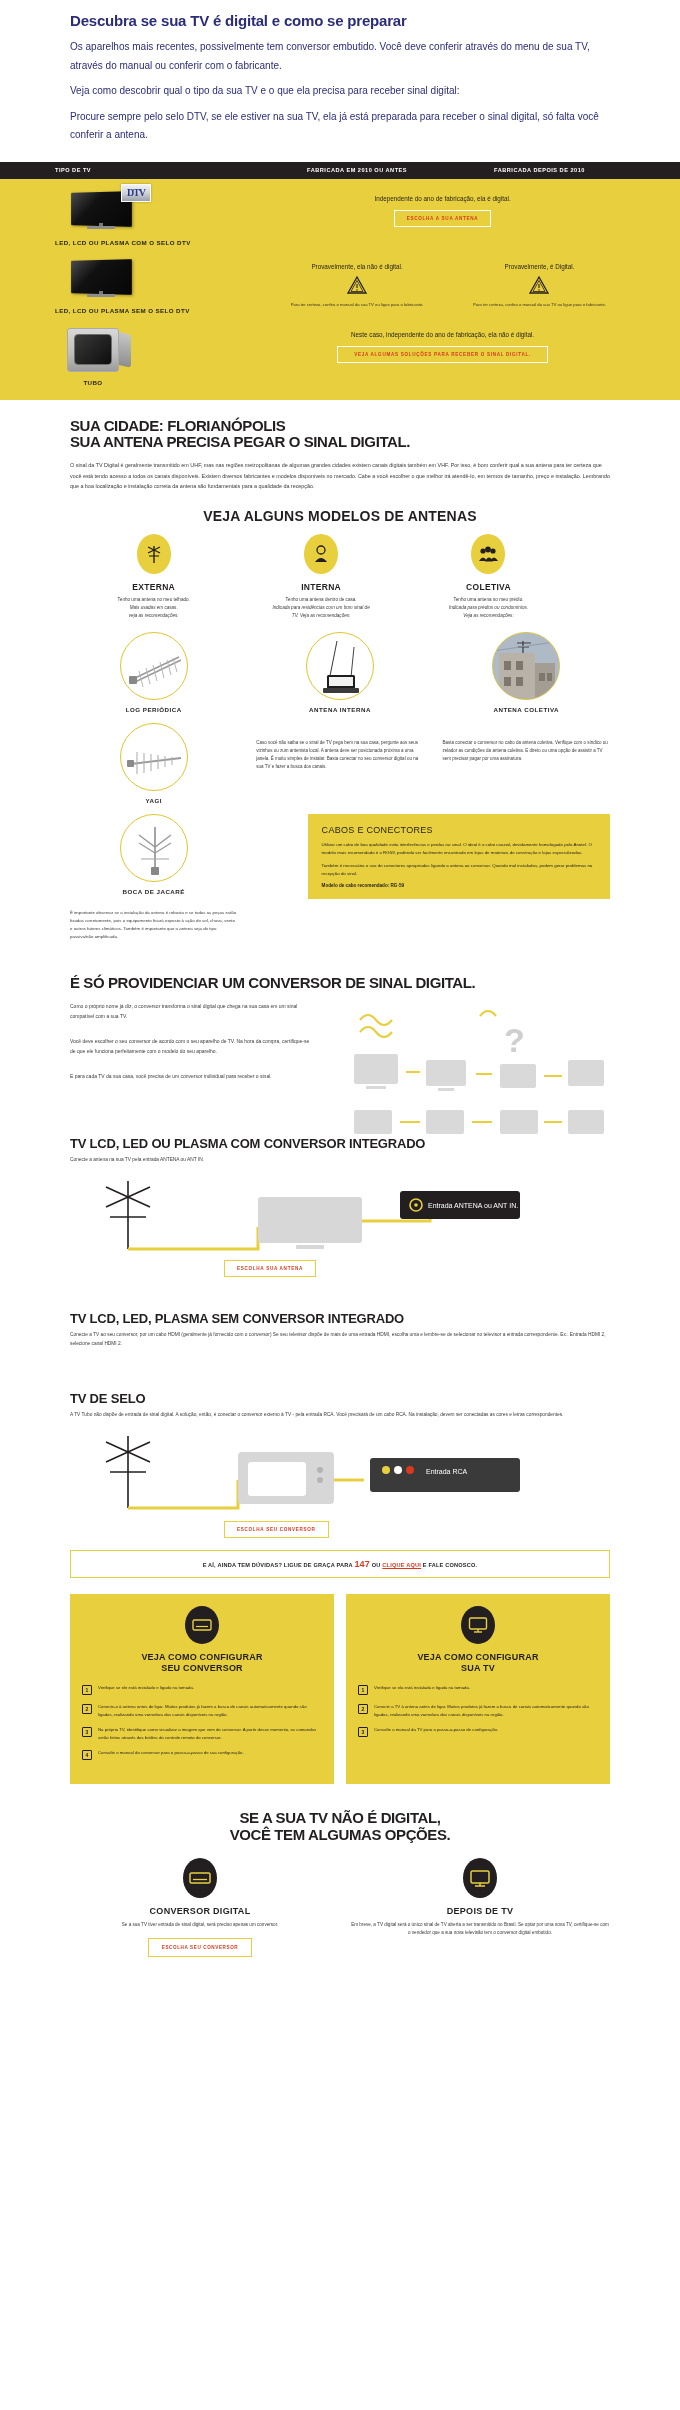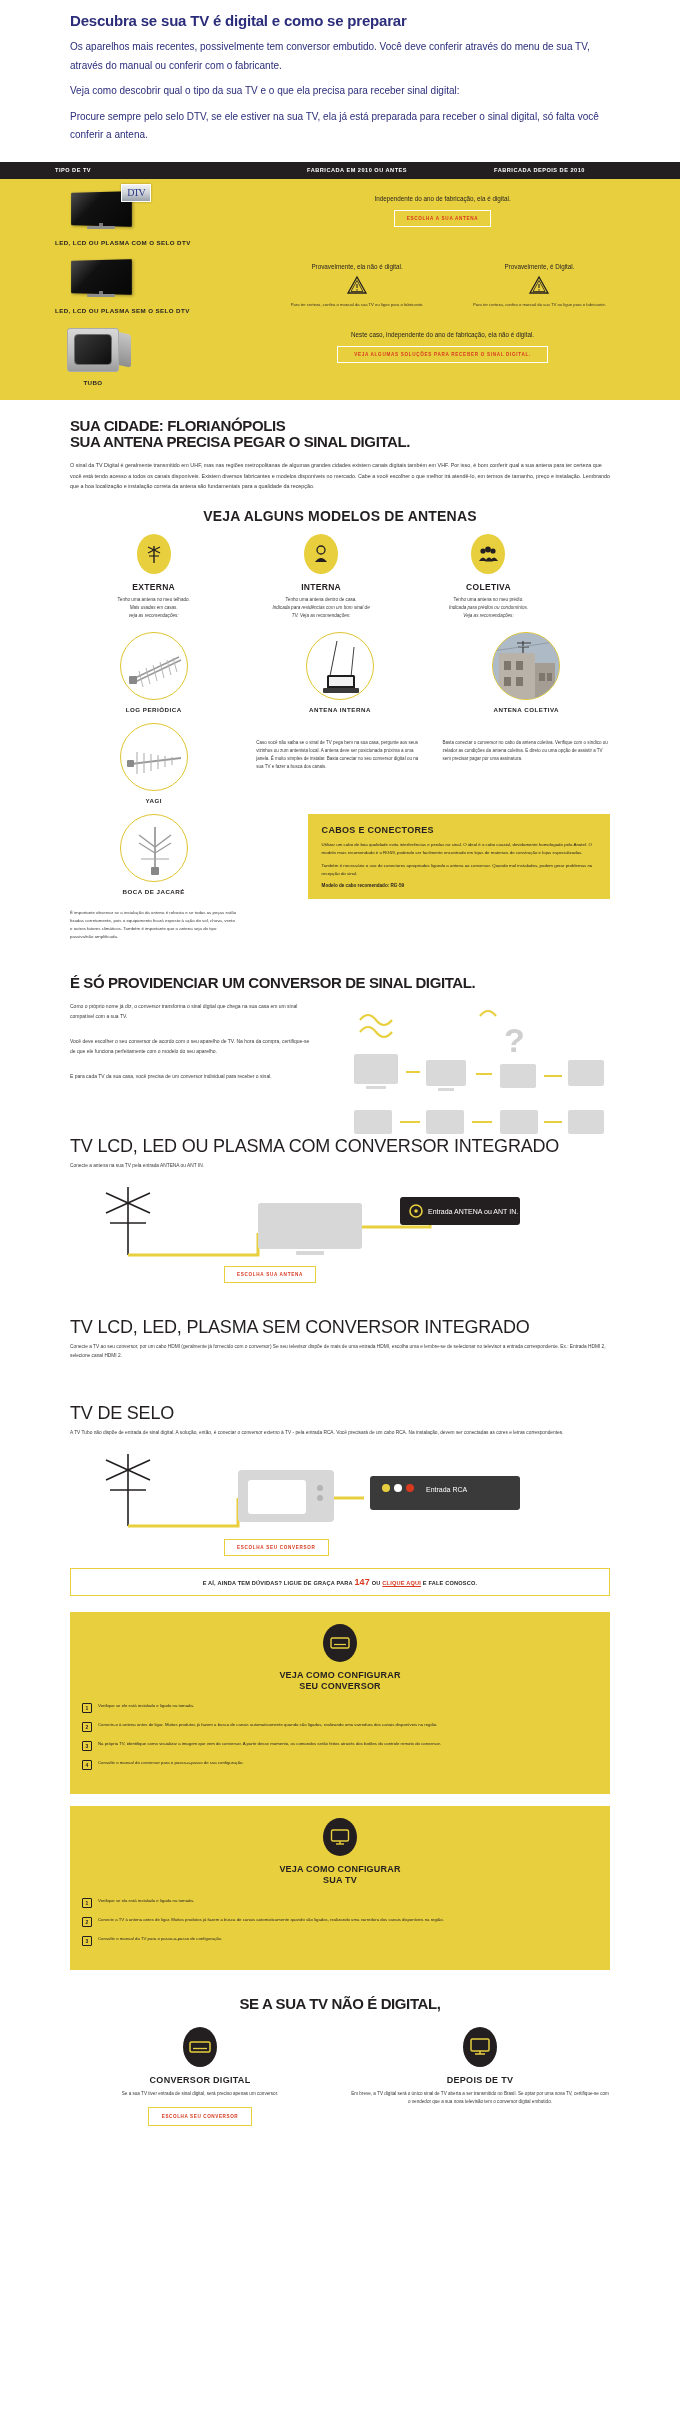--- a/index.html
+++ b/index.html
@@ -70,21 +70,21 @@
     background: #8d8d8d; border-radius: 1px;
   }
   .tv-flat-neck {
     position: absolute; left: 44px; top: 33px; width: 4px; height: 5px;
     background: #7a7a7a;
   }
   .dtv-seal {
     position: absolute; left: 66px; top: -6px; width: 30px; height: 18px;
     background: linear-gradient(180deg,#f2f2f2 0%,#cfd3d8 50%,#9aa1aa 100%);
     border: 1px solid #fff; display: flex; align-items: center; justify-content: center;
-    font-size: 10px; font-weight: normal; color: #2b3a86; letter-spacing: -1px;
+    font-size: 10px; font-weight: bold; color: #2b3a86; letter-spacing: -1px;
     font-family: "Liberation Serif", serif; box-shadow: 0 0 2px rgba(0,0,0,.3);
   }
   .tube-art { position: relative; width: 84px; height: 50px; }
   .tube-body {
     position: absolute; left: 12px; top: 2px; width: 52px; height: 44px;
     background: linear-gradient(180deg,#d8d8d8 0%,#bdbdbd 60%,#9c9c9c 100%);
     border-radius: 3px; border: 1px solid #aaa;
   }
   .tube-screen {
     position: absolute; left: 19px; top: 8px; width: 38px; height: 31px;
@@ -129,46 +129,46 @@
     width: 68px; height: 68px; border-radius: 50%; border: 1.6px solid #e0c52f;
     margin: 0 auto; overflow: hidden; position: relative;
     background: #ffffff;
   }
   .model-circle.photo { background: #b9c3cc; }
   .model-name { font-size: 6.2px; font-weight: bold; letter-spacing: 0.5px; margin-top: 6px; }
   .model-note { font-size: 4.5px; line-height: 1.8; color: #3b3b3b; text-align: left; padding-top: 16px; }
 
   
   .cables-box { background: #e8cf3e; padding: 11px 14px; width: 56%; }
-  .cables-title { font-size: 9px; font-weight: bold; letter-spacing: 0.3px; margin-bottom: 6px; }
+  .cables-title { font-size: 9px; font-weight: normal; letter-spacing: 0.3px; margin-bottom: 6px; }
   .cables-txt { font-size: 4.4px; line-height: 1.8; color: #231f20; margin-bottom: 5px; }
   .cables-strong { font-size: 4.6px; font-weight: bold; color: #231f20; }
 
   .note-left { font-size: 4.4px; line-height: 1.85; color: #3b3b3b; width: 31%; }
 
   
   .conv-row { display: flex; align-items: flex-start; gap: 14px; margin-top: 10px; }
   .conv-txt { font-size: 5px; line-height: 1.9; color: #3b3b3b; width: 45%; }
   .conv-art { flex: 1; position: relative; height: 96px; }
 
   
-  .diag-title { font-size: 18px; font-weight: normal; letter-spacing: -0.2px; margin-top: 16px; }
+  .diag-title { font-size: 13px; font-weight: bold; letter-spacing: -0.2px; margin-top: 16px; }
   .diag-sub { font-size: 4.8px; line-height: 1.85; color: #3b3b3b; margin-top: 5px; }
   .diag-canvas { position: relative; height: 96px; margin-top: 8px; }
 
   
   .help-bar {
     margin: 18px 70px 0 70px; border: 1.4px solid #e8cf3e; padding: 8px;
     text-align: center; font-size: 5.6px; font-weight: bold; letter-spacing: 0.2px;
   }
   .help-bar .num { color: #d83a1f; font-size: 9px; }
   .help-bar a { color: #d83a1f; text-decoration: underline; }
 
   
-  .cards { display: flex; gap: 12px; margin: 16px 70px 0 70px; flex-direction: column; }
+  .cards { display: flex; gap: 12px; margin: 16px 70px 0 70px; }
   .card { flex: 1; background: #e8cf3e; padding: 12px 12px 16px 12px; }
   .card-icon {
     width: 34px; height: 38px; border-radius: 50%; background: #231f20;
     margin: 0 auto 8px auto; display: flex; align-items: center; justify-content: center;
   }
   .card-title {
     text-align: center; font-size: 9px; font-weight: bold; line-height: 1.25;
     letter-spacing: 0.2px; margin-bottom: 10px;
   }
   .step { display: flex; gap: 6px; margin-bottom: 8px; }
@@ -612,20 +612,21 @@
       <div class="step">
         <div class="step-num">3</div>
         <div class="step-txt">Consulte o manual da TV para o passo-a-passo de configuração.</div>
       </div>
     </div>
   </div>
 
   <div class="section" style="padding-top:26px">
     <div class="h2 h2-center">
       <div>SE A SUA TV NÃO É DIGITAL,</div>
+      <div>VOCÊ TEM ALGUMAS OPÇÕES.</div>
     </div>
 
     <div class="options">
       <div class="option">
         <div class="opt-icon">
           <svg width="22" height="14" viewBox="0 0 22 14">
             <rect x="1" y="2" width="20" height="10" rx="1.5" fill="none" stroke="#e8cf3e" stroke-width="1.5"></rect>
             <line x1="4" y1="8.5" x2="18" y2="8.5" stroke="#e8cf3e" stroke-width="1.3"></line>
           </svg>
         </div>

